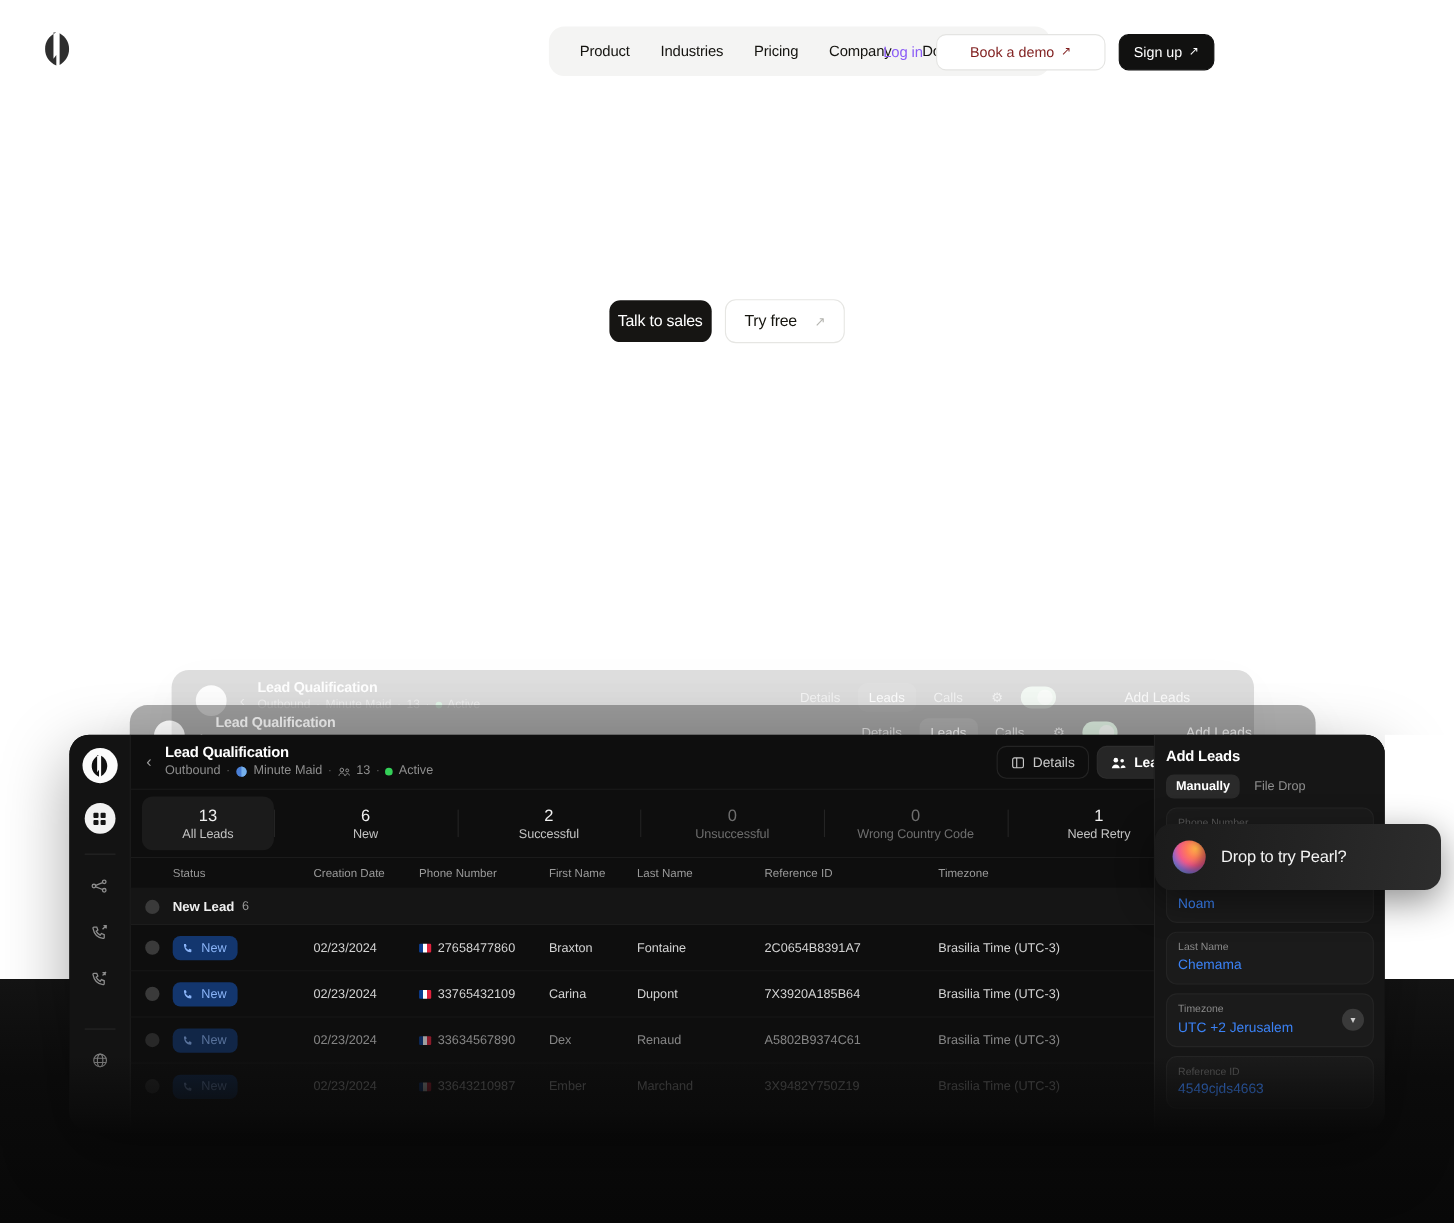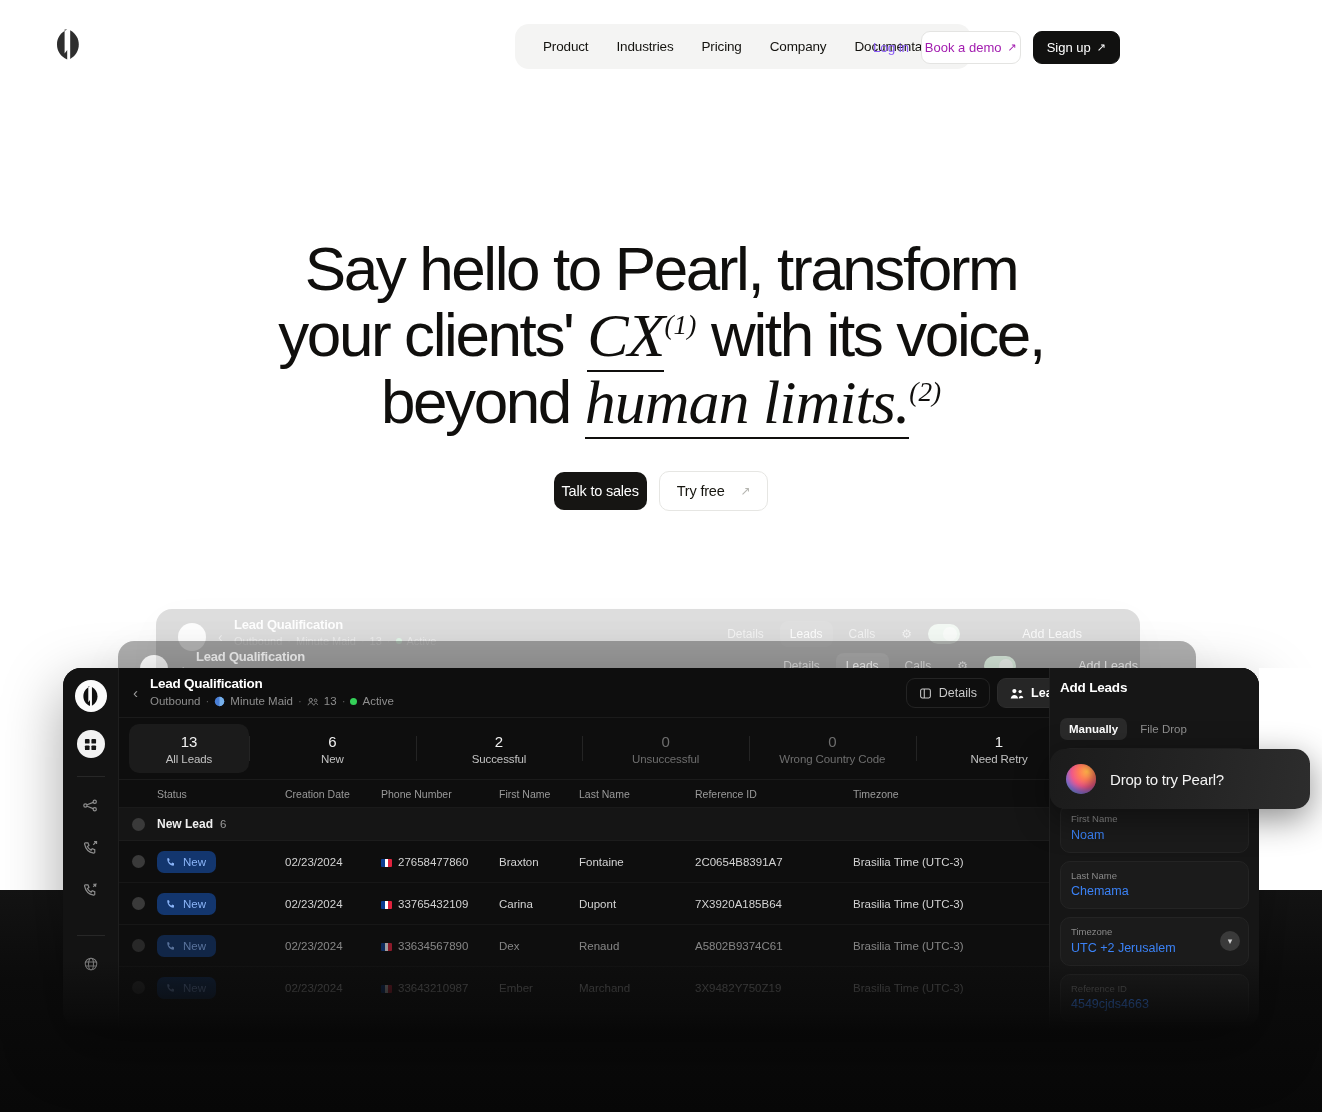--- a/index.html
+++ b/index.html
@@ -15,36 +15,36 @@
   #page { position: relative; width: 1322px; height: 1112px; overflow: hidden; background:#fff; }
 
   
   .dark-band {
     position: absolute; left: 0; top: 890px; width: 1322px; height: 222px;
     background: linear-gradient(180deg,#141414 0%, #0c0c0c 40%, #080808 100%);
     z-index: 1;
   }
 
   
-  .nav { position: absolute; left:16px; top:0; width:1126px; height:88px; z-index: 40; }
+  .nav { position: absolute; left:0; top:0; width:1126px; height:88px; z-index: 40; }
   .logo-wrap { position:absolute; left:30px; top:22px; width:44px; height:44px; display:flex; align-items:center; justify-content:center; }
   .nav-pill {
     position:absolute; left:499px; top:24px;
     background:#f4f4f3; border-radius:14px;
     padding: 11px 18px; display:flex; gap:8px; align-items:center;
   }
   .nav-link {
     font-size: 13.5px; color:#14130f; padding: 4px 10px; border-radius: 8px;
     letter-spacing: -0.15px; cursor:pointer; white-space:nowrap;
   }
   .nav-right { position:absolute; right:22px; top:31px; display:flex; align-items:center; gap:12px; }
   .login-link { font-size:13.5px; color:#8b5cf6; letter-spacing:-0.15px; cursor:pointer; }
   .btn-outline {
-    font-size:13px; color:#a21caf; background:#fff; border:1px solid #e4e4e2;
-    border-radius:9px; padding:8px 3px; display:flex; align-items:center; gap:6px;
+    font-size:13px; color:#7f1d1d; background:#fff; border:1px solid #e4e4e2;
+    border-radius:9px; padding:8px 30px; display:flex; align-items:center; gap:6px;
     cursor:pointer; white-space:nowrap;
   }
   .btn-dark {
     font-size:13px; color:#fff; background:#111110; border:1px solid #111110;
     border-radius:9px; padding:8px 13px; display:flex; align-items:center; gap:6px;
     cursor:pointer; white-space:nowrap;
   }
   .arr { font-size:11px; line-height:1; display:inline-block; }
 
   
@@ -184,21 +184,21 @@
   .muted35 { opacity:.35; }
 
   
   .addpanel {
     position:absolute; right:0; top:0; width:210px; height:100%;
     background:#161616; border-left:1px solid #212121; padding:12px 10px;
     z-index:5;
   }
   .ap-title { font-size:13.5px; font-weight:700; color:#fff; letter-spacing:-.2px; }
   .ap-tabs { display:flex; gap:4px; margin-top:9px; }
-  .ap-tab { font-size:11.5px; color:#8f8f8f; padding:5px 9px; border-radius:7px; cursor:pointer;margin-top:14px; }
+  .ap-tab { font-size:11.5px; color:#8f8f8f; padding:5px 9px; border-radius:7px; cursor:pointer; }
   .ap-tab.on { background:#2a2a2a; color:#fff; font-weight:700; }
   .field {
     margin-top:8px; background:#1b1b1b; border:1px solid #242424; border-radius:10px;
     padding:7px 10px 8px; position:relative;
   }
   .f-lbl { font-size:9.5px; color:#8a8a8a; line-height:1.4; }
   .f-val { font-size:12.5px; color:#3b82f6; line-height:1.45; }
   .f-chev {
     position:absolute; right:8px; top:50%; transform:translateY(-50%);
     width:20px; height:20px; border-radius:50%; background:#3a3a3a;
@@ -263,32 +263,20 @@
         <span class="arr">↗</span>
       </div>
       <div class="btn-dark">
         <span>Sign up</span>
         <span class="arr">↗</span>
       </div>
     </div>
   </div>
 
   <div class="hero">
-    <div class="headline">
-      <div><span>Say hello to Pearl, transform</span></div>
-      <div>
-        <span>your clients'</span>
-        <span class="serif">CX</span><span class="sup">(1)</span>
-        <span>with its voice,</span>
-      </div>
-      <div>
-        <span>beyond</span>
-        <span class="serif">human limits.</span><span class="sup">(2)</span>
-      </div>
-    </div>
 
     <div class="cta-row">
       <button class="cta-dark">Talk to sales</button>
       <button class="cta-light">
         <span>Try free</span>
         <span class="arr2">↗</span>
       </button>
     </div>
   </div>
 

